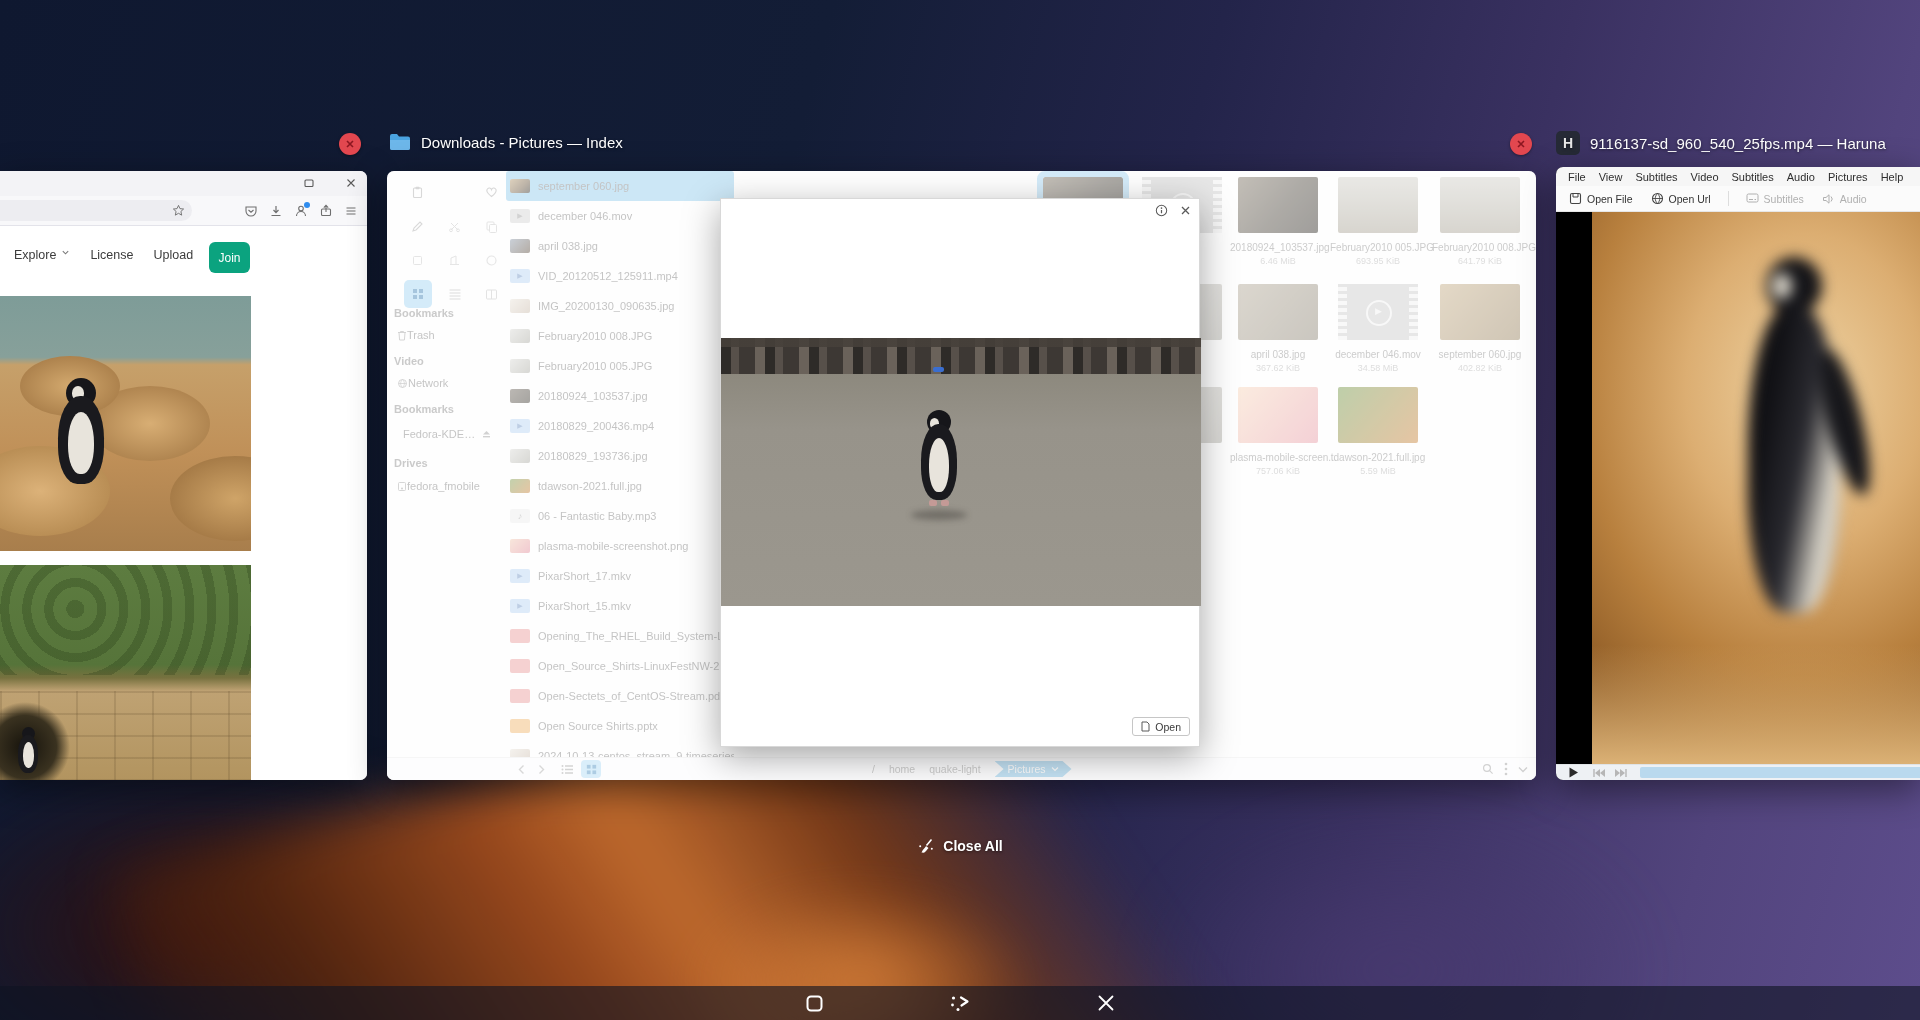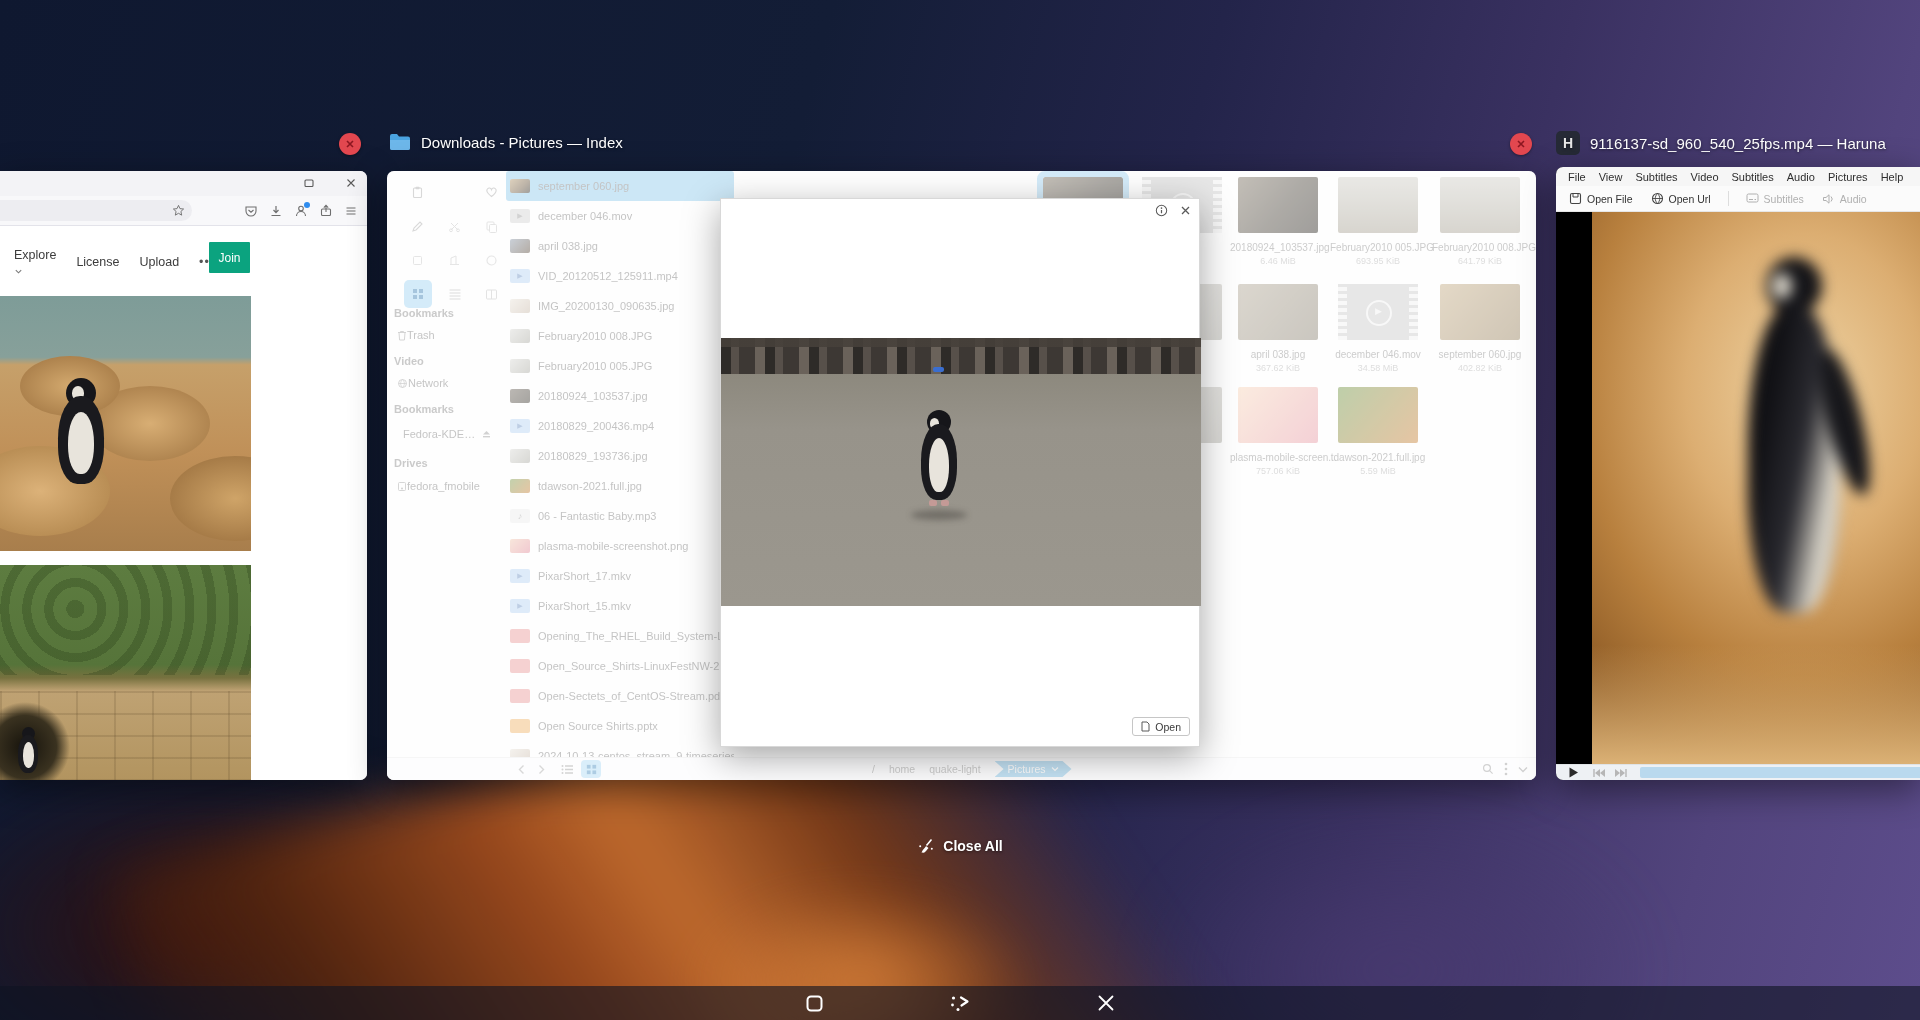--- a/index.html
+++ b/index.html
@@ -26,21 +26,21 @@
   
   #browser{left:0;top:171px;width:367px;height:609px;border-radius:0 7px 7px 0;}
   .bt-titlebar{position:absolute;left:0;top:0;right:0;height:25px;background:#f3f3f6;}
   .bt-toolbar{position:absolute;left:0;top:25px;right:0;height:29px;background:#f8f8fa;border-bottom:1px solid #e3e3ea;}
   .bt-pill{position:absolute;left:-12px;top:4px;width:204px;height:21px;border-radius:11px;background:#ededf1;}
   .bt-icons{position:absolute;right:8px;top:4px;display:flex;gap:9px;align-items:center;height:21px;}
   .bt-ic{width:16px;height:16px;display:flex;align-items:center;justify-content:center;position:relative;}
   .bt-dot{position:absolute;right:-1px;top:-1px;width:6px;height:6px;border-radius:50%;background:#2f8cee;}
   .bt-page{position:absolute;left:0;top:55px;right:0;bottom:0;background:#fff;}
   .px-nav{position:absolute;left:14px;top:22px;display:flex;align-items:center;gap:20px;font-size:12.5px;color:#3c3c3c;}
-  .px-join{position:absolute;left:209px;top:16px;width:41px;height:31px;border-radius:1px;background:#0ba37f;color:#fff;font-size:12px;display:flex;align-items:center;justify-content:center;}
+  .px-join{position:absolute;left:209px;top:16px;width:41px;height:31px;border-radius:6px;background:#0ba37f;color:#fff;font-size:12px;display:flex;align-items:center;justify-content:center;}
   .photo{position:absolute;left:0;width:251px;overflow:hidden;}
   #photo1{top:70px;height:255px;background:linear-gradient(#7e9c98 0%,#87a09a 24%,#c6a06a 27%,#c09058 62%,#a87e4c 100%);}
   .rock{position:absolute;border-radius:50%;}
   .peng{position:absolute;}
   .peng .p-head{position:absolute;background:#16161a;border-radius:50%;}
   .peng .p-body{position:absolute;background:#1a1a1e;border-radius:48% 48% 42% 42%;}
   .peng .p-belly{position:absolute;background:#e8e4dc;border-radius:50% 50% 45% 45%;}
   #photo2{top:339px;height:217px;background:linear-gradient(#5d7c40 0%,#56743a 46%,#77713f 52%,#bfa273 58%,#b2945f 100%);}
   .wall-hole{position:absolute;left:-20px;bottom:-10px;width:90px;height:90px;background:radial-gradient(closest-side,#16130c,#3a3220 70%,transparent);}
 
@@ -198,21 +198,21 @@
       </div>
       <div class="bt-ic">
         <svg width="14" height="14" viewBox="0 0 14 14">
             <path d="M2.5 4 h9 M2.5 7 h9 M2.5 10 h9" stroke="#6f6f6f" stroke-width="1.2"></path>
           </svg>
       </div>
     </div>
   </div>
   <div class="bt-page">
     <div class="px-nav">
-      <span style="display:flex;align-items:flex-start;gap:5px;flex-direction:column;">
+      <span style="display:flex;align-items:flex-start;gap:5px;">
         <span>Explore</span>
         <svg width="9" height="9" viewBox="0 0 10 10">
             <path d="M2 3.5 L5 6.5 L8 3.5" fill="none" stroke="#7a7a7a" stroke-width="1.2"></path>
           </svg>
       </span>
       <span>License</span>
       <span>Upload</span>
       <span style="letter-spacing:1px;color:#555;">•••</span>
     </div>
     <div class="px-join">Join</div>

